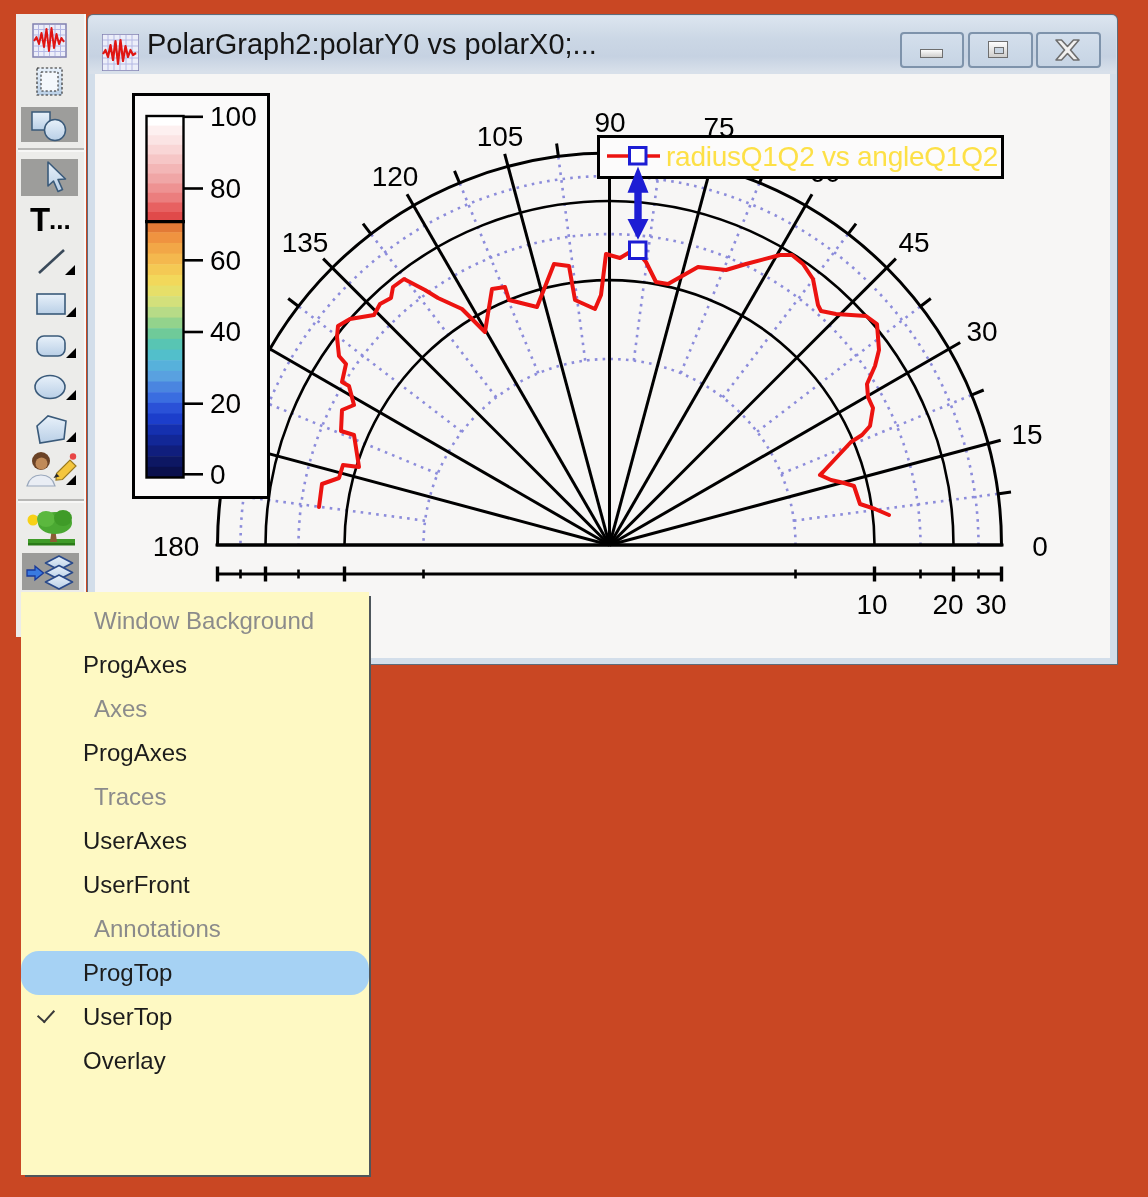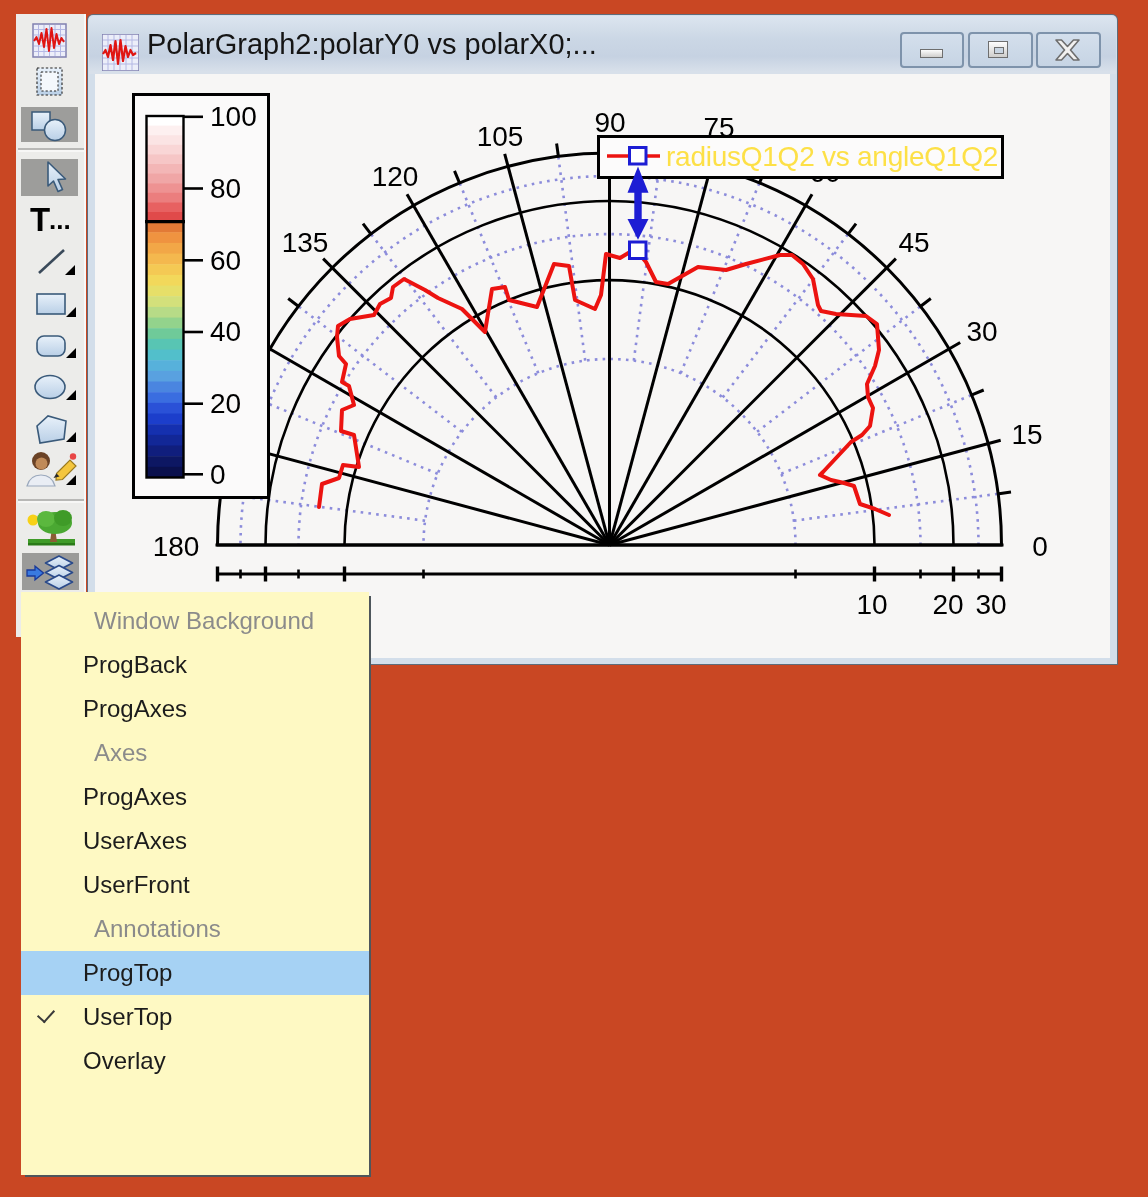--- a/index.html
+++ b/index.html
@@ -1,21 +1,21 @@
 <!DOCTYPE html>
 <html><head>
 <meta charset="utf-8">
 <style>
   html,body{margin:0;padding:0;}
   body{width:1148px;height:1197px;background:#c94723;position:relative;overflow:hidden;
        font-family:"Liberation Sans",sans-serif;}
   .abs{position:absolute;}
   .mi{height:44px;line-height:44px;padding-left:62px;position:relative;}
   .mi.hdr{color:#8b8b8b;padding-left:73px;}
-  .mi.sel{background:#a6d2f4;}
+  .mi.sel{background:#a6d2f4;border-radius:18px;}
   .mi.chk::before{content:"";position:absolute;left:17px;top:14px;width:14px;height:8px;border-left:2.6px solid #3a3a3a;border-bottom:2.6px solid #3a3a3a;transform:rotate(-48deg);}
   .wbtn{background:linear-gradient(#d4dfec,#c6d4e4);border:2px solid #7e93ab;border-radius:4px;}
 </style>
 </head>
 <body>
 
 <div class="abs" id="toolbar" style="left:16px;top:14px;width:68px;height:623px;background:#ececea;border-right:2px solid #f8f8f7;"></div>
 <svg class="abs" style="left:16px;top:14px;" width="70" height="623" viewBox="16 14 70 623">
   <defs>
     <linearGradient id="bluish" x1="0" y1="0" x2="0" y2="1">
@@ -274,23 +274,23 @@
 <svg class="abs" style="left:560px;top:110px;" width="200" height="180" viewBox="560 110 200 180">
   <line x1="607" y1="156" x2="660" y2="156" stroke="#ec1310" stroke-width="3.4"></line>
   <path d="M638,166.5 L648.5,192.8 L641.7,192.8 L641.7,218.9 L648.5,218.9 L638,239.8 L627.5,218.9 L634.3,218.9 L634.3,192.8 L627.5,192.8 Z" fill="#1d1dd4"></path>
   <rect x="629.5" y="147.5" width="16.5" height="16.5" fill="#fff" stroke="#1d1dd4" stroke-width="3"></rect>
   <rect x="629.5" y="242" width="16.5" height="16.5" fill="#fff" stroke="#1d1dd4" stroke-width="3"></rect>
 </svg>
 
 <div class="abs" id="menu" style="left:21px;top:592px;width:348px;height:583px;background:#fef9c3;box-shadow:3px 3px 0 -1px #4e565c;font-size:24px;color:#1c1c1c;">
   <div style="height:7px;"></div>
   <div class="mi hdr">Window Background</div>
-  <div class="mi">ProgBack</div>
   <div class="mi">ProgAxes</div>
   <div class="mi hdr">Axes</div>
   <div class="mi">ProgAxes</div>
+  <div class="mi hdr">Traces</div>
   <div class="mi">UserAxes</div>
   <div class="mi">UserFront</div>
   <div class="mi hdr">Annotations</div>
   <div class="mi sel">ProgTop</div>
   <div class="mi chk">UserTop</div>
   <div class="mi">Overlay</div>
 </div>
 
 </body></html>

